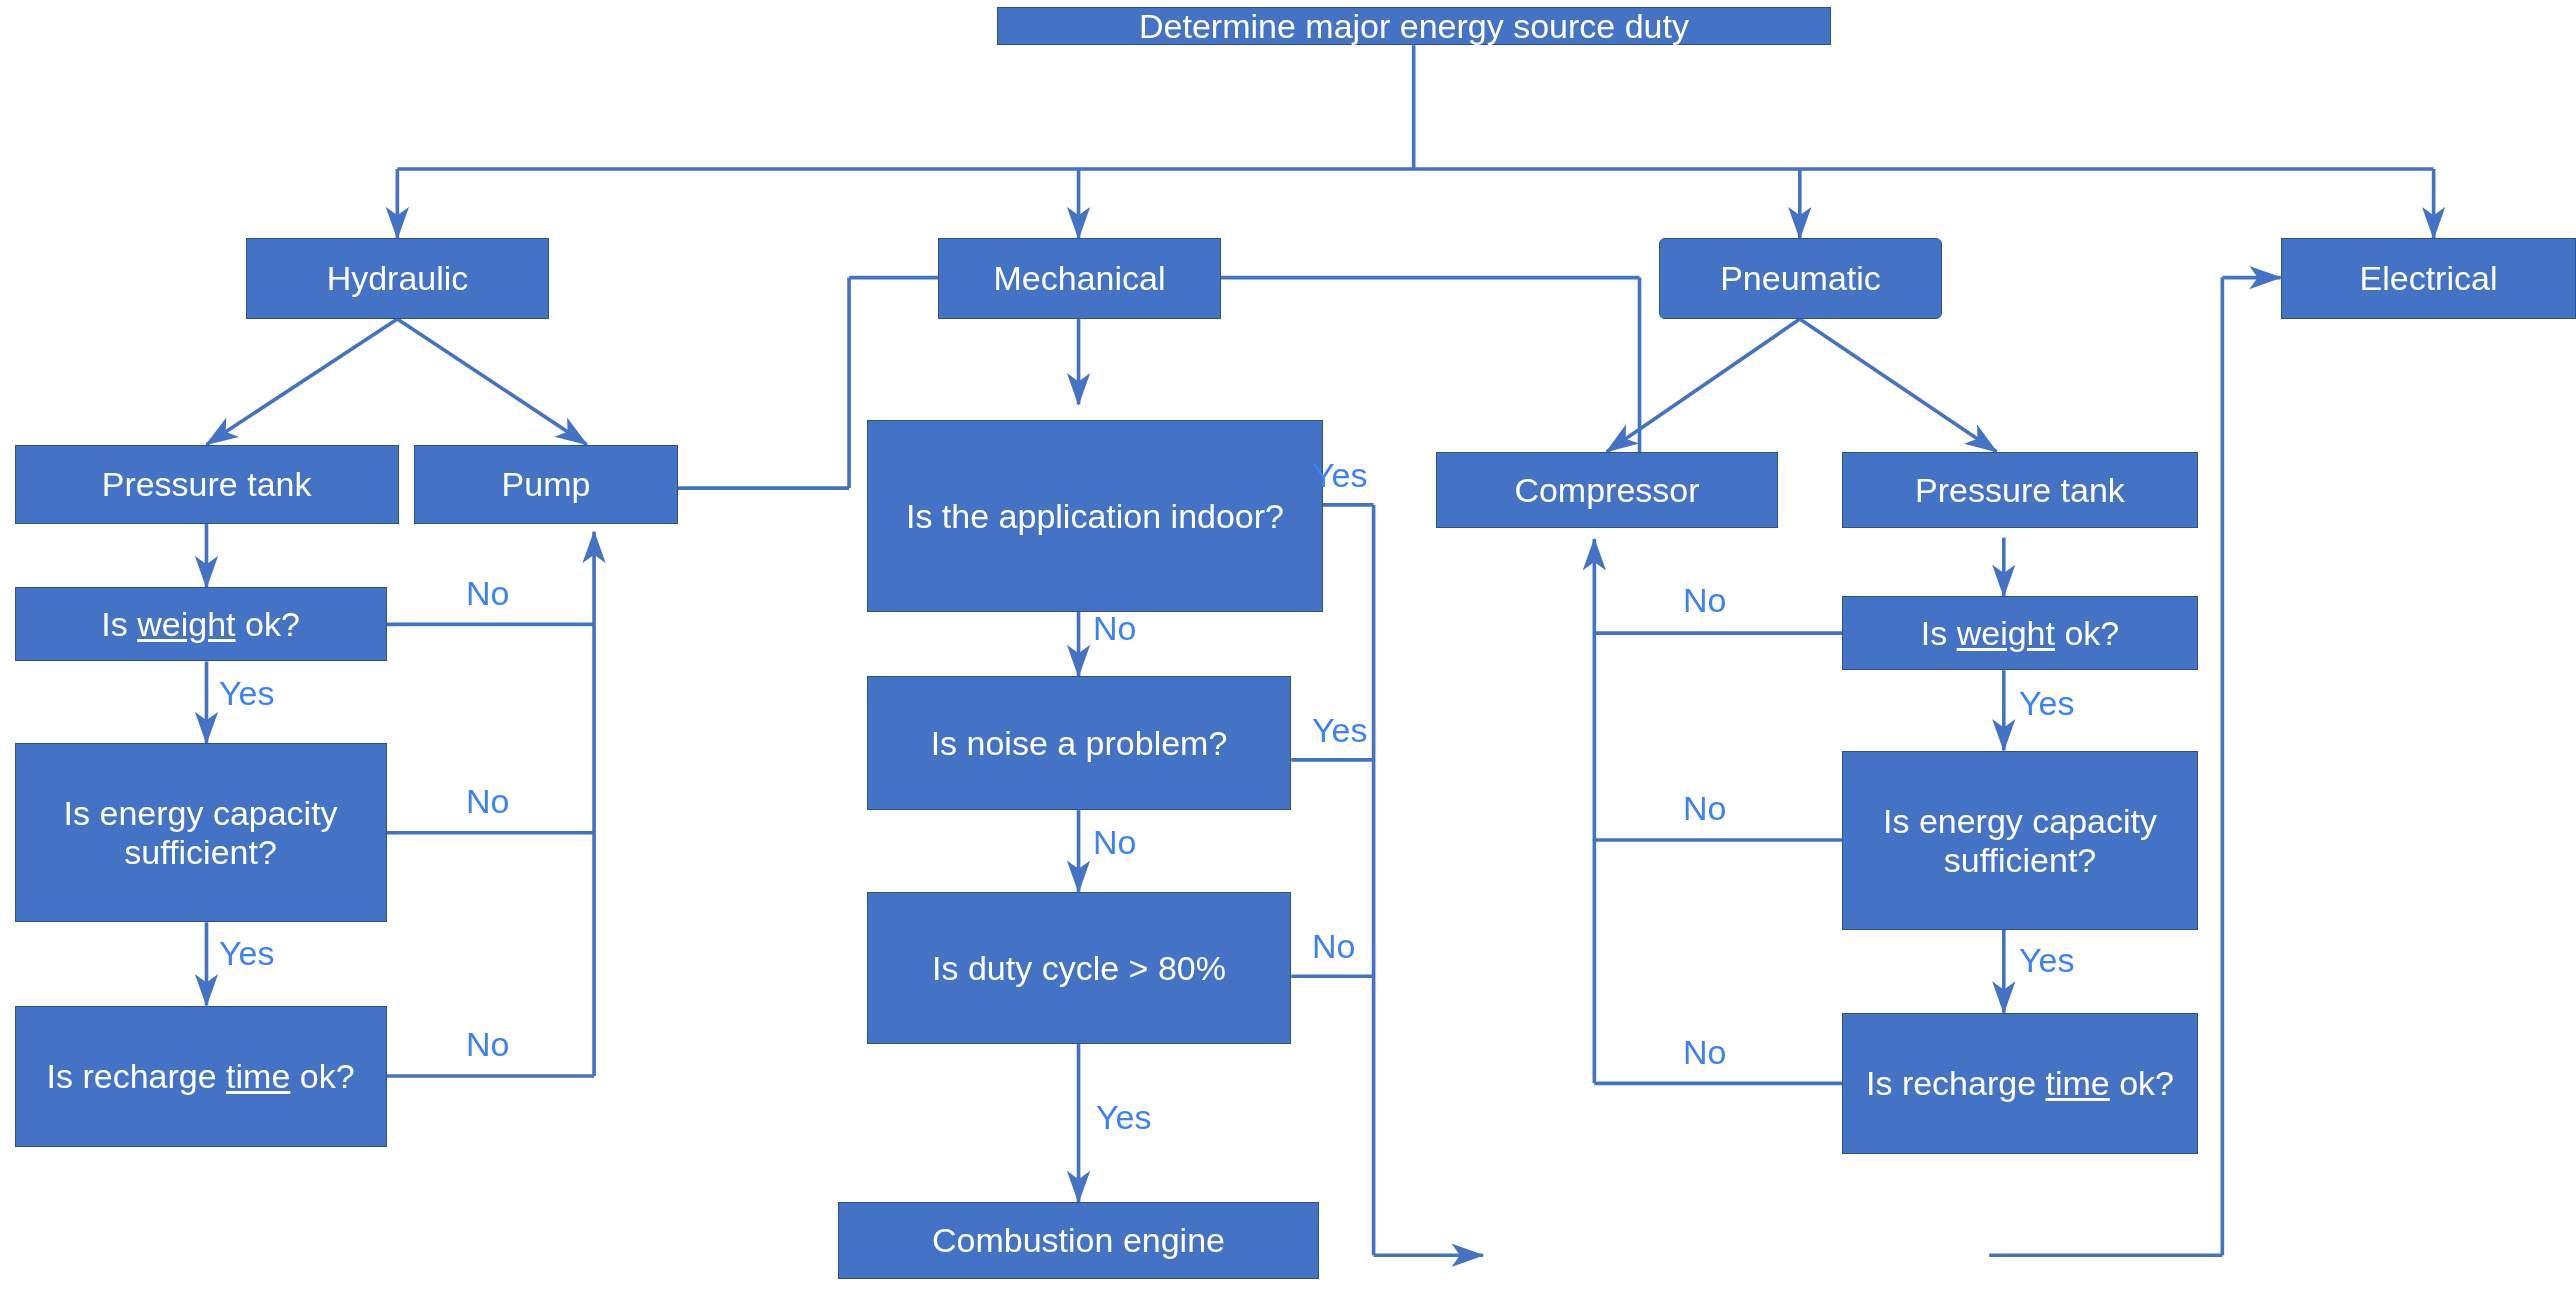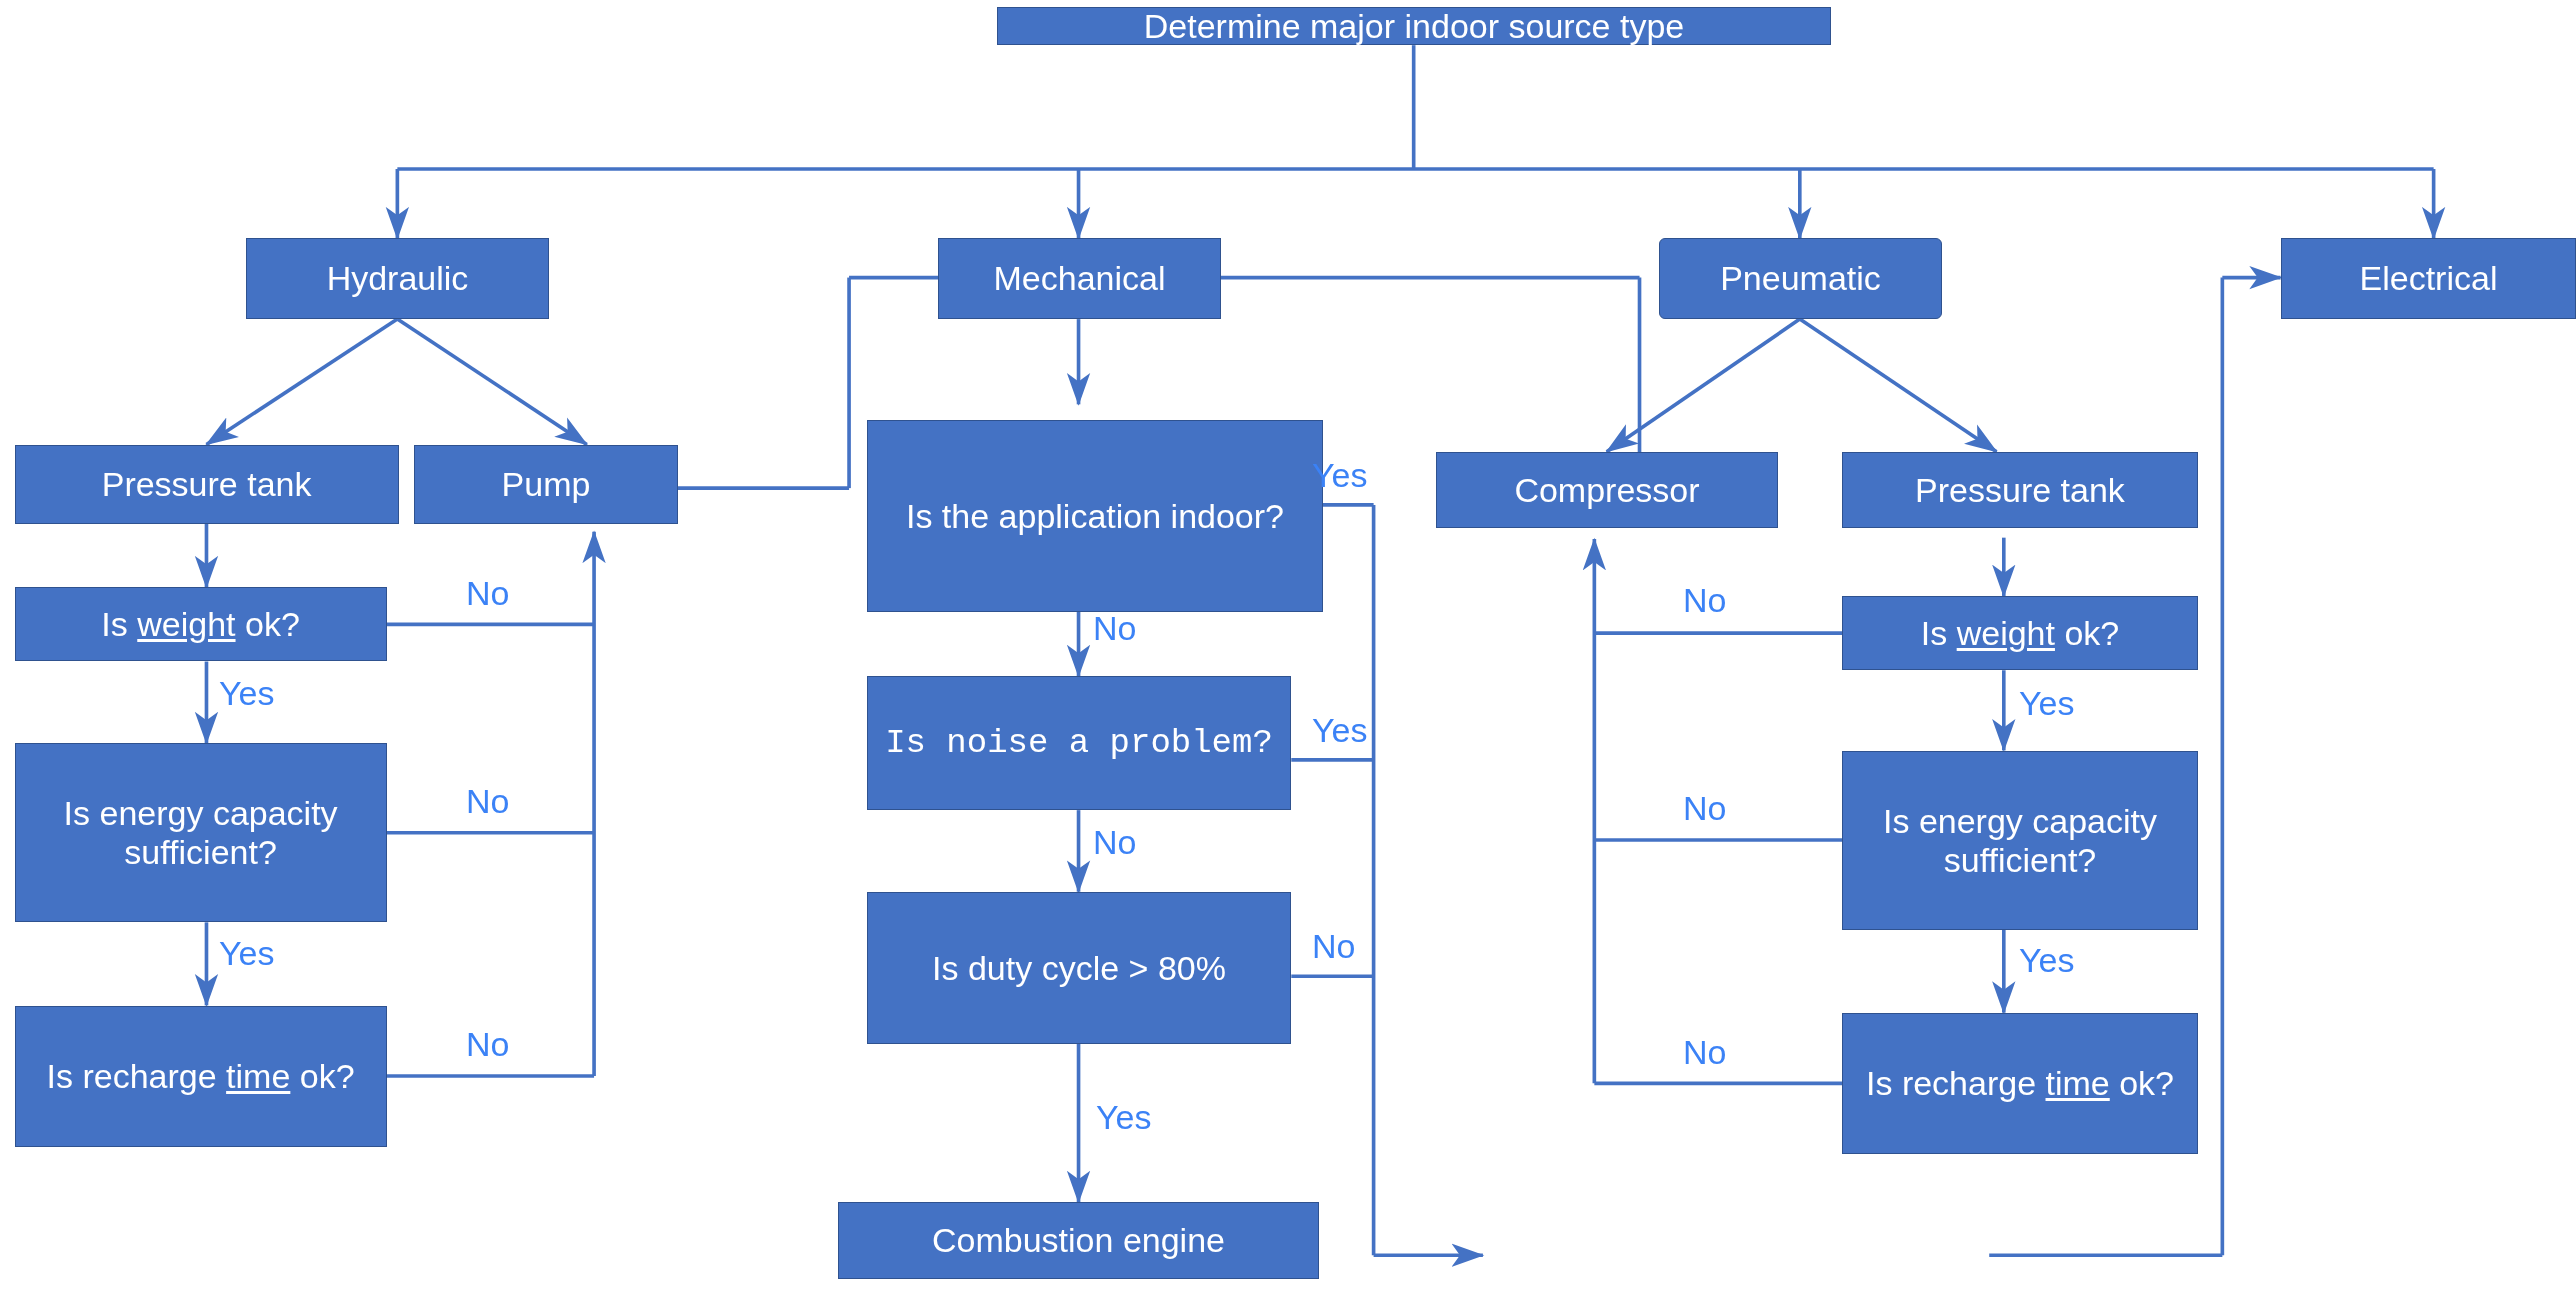--- a/index.html
+++ b/index.html
@@ -119,21 +119,21 @@
       <path d="M2250,672 L2250,381"></path>
       <path d="M2250,381 L1620,381" marker-end="url(#arrow)"></path>
 
       <path d="M2730,1723 L3050,1723"></path>
       <path d="M3050,1723 L3050,381"></path>
       <path d="M3050,381 L3130,381" marker-end="url(#arrow)"></path>
     </g>
   </svg>
 
   <div class="node-box" style="left:997px; top:7.3px; width:834px; height:38px;">
-    <span class="node-text">Determine major indoor source type</span>
+    <span class="node-text">Determine major energy source duty</span>
   </div>
 
   <div class="node-box" style="left:246px; top:238px; width:303px; height:81px;">
     <span class="node-text">Hydraulic</span>
   </div>
 
   <div class="node-box" style="left:938px; top:238px; width:283px; height:81px;">
     <span class="node-text">Mechanical</span>
   </div>
 
@@ -162,21 +162,21 @@
   </div>
 
   <div class="node-box" style="left:14.6px; top:1006px; width:372px; height:141px;">
     <span class="node-text"><span>Is recharge </span><u>time</u><span> ok?</span></span>
   </div>
 
   <div class="node-box" style="left:867px; top:420px; width:456px; height:192px;">
     <span class="node-text">Is the application indoor?</span>
   </div>
 
-  <div class="node-box" style="left:867px; top:676px; width:424px; height:134px;font-family:Liberation Mono, monospace;">
+  <div class="node-box" style="left:867px; top:676px; width:424px; height:134px;">
     <span class="node-text">Is noise a problem?</span>
   </div>
 
   <div class="node-box" style="left:867px; top:892px; width:424px; height:152px;">
     <span class="node-text">Is duty cycle &gt; 80%</span>
   </div>
 
   <div class="node-box" style="left:1436px; top:452px; width:342px; height:76px;">
     <span class="node-text">Compressor</span>
   </div>

